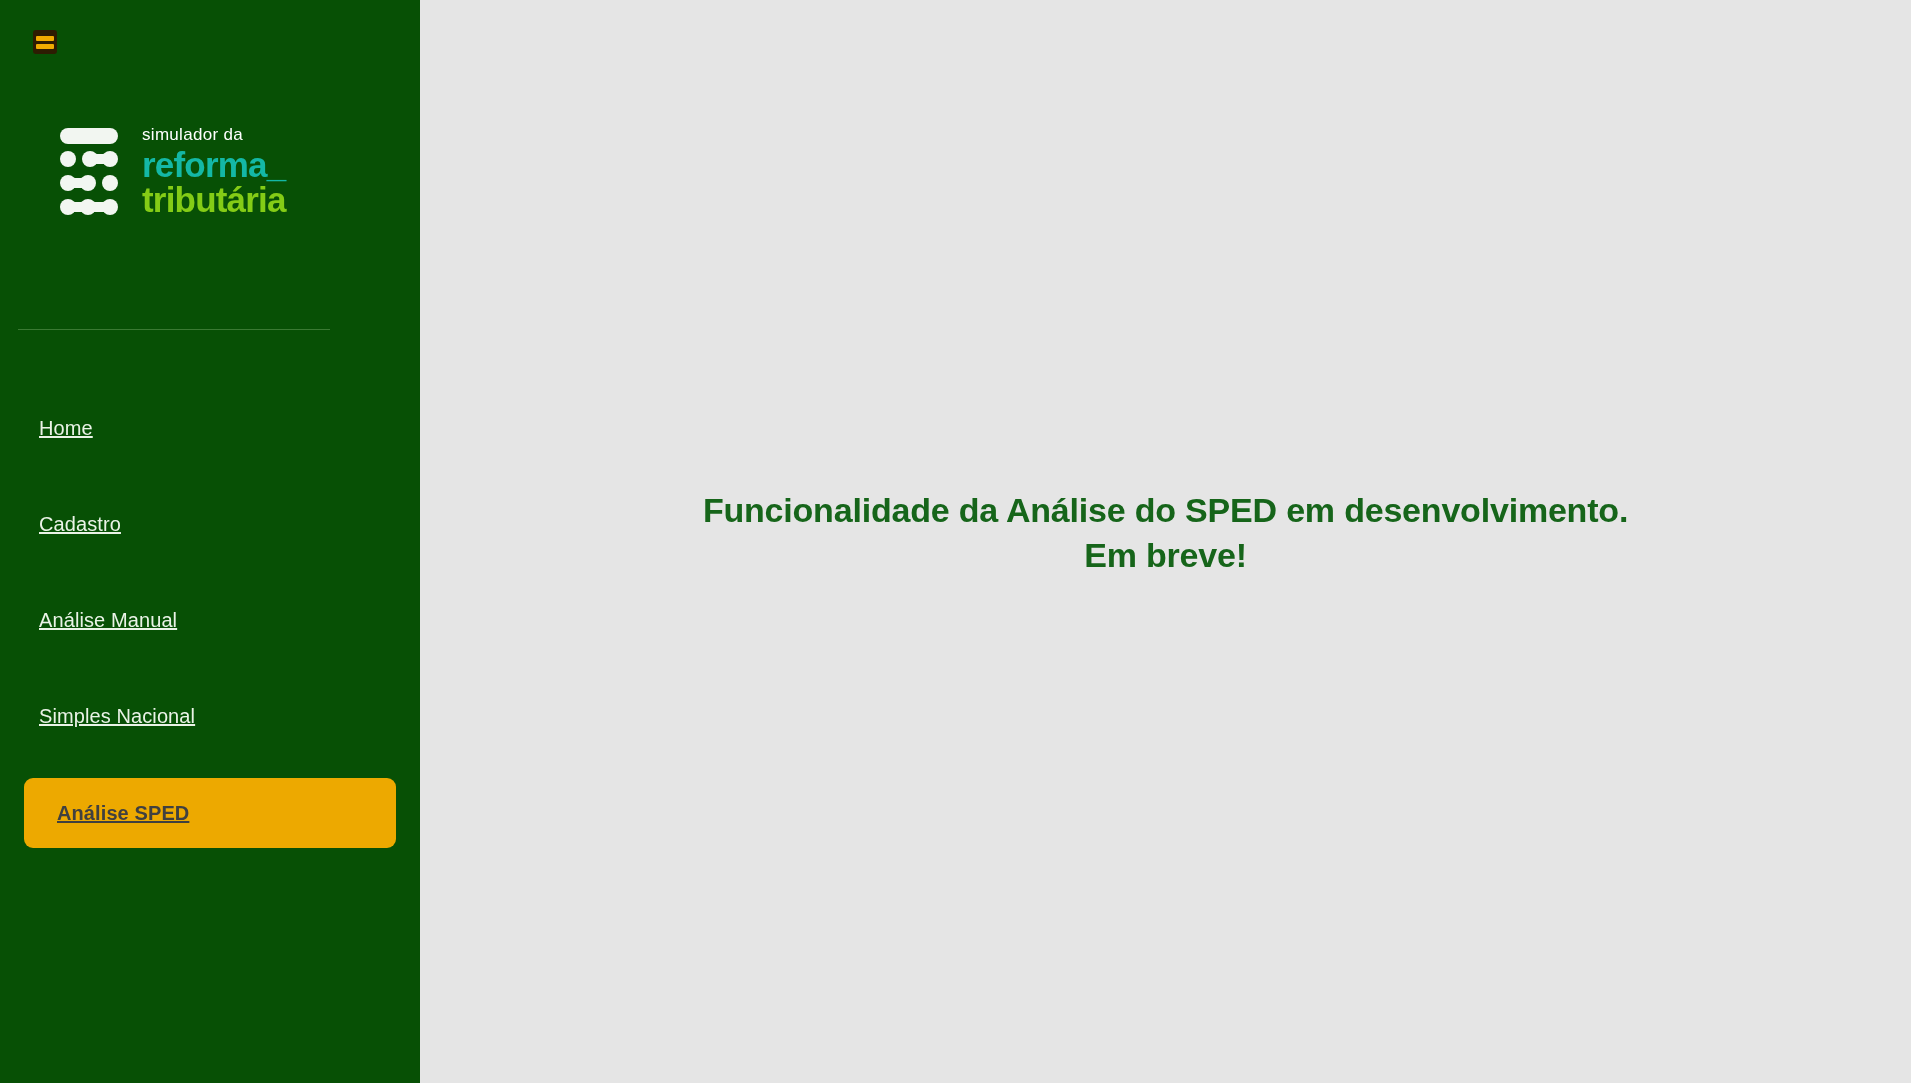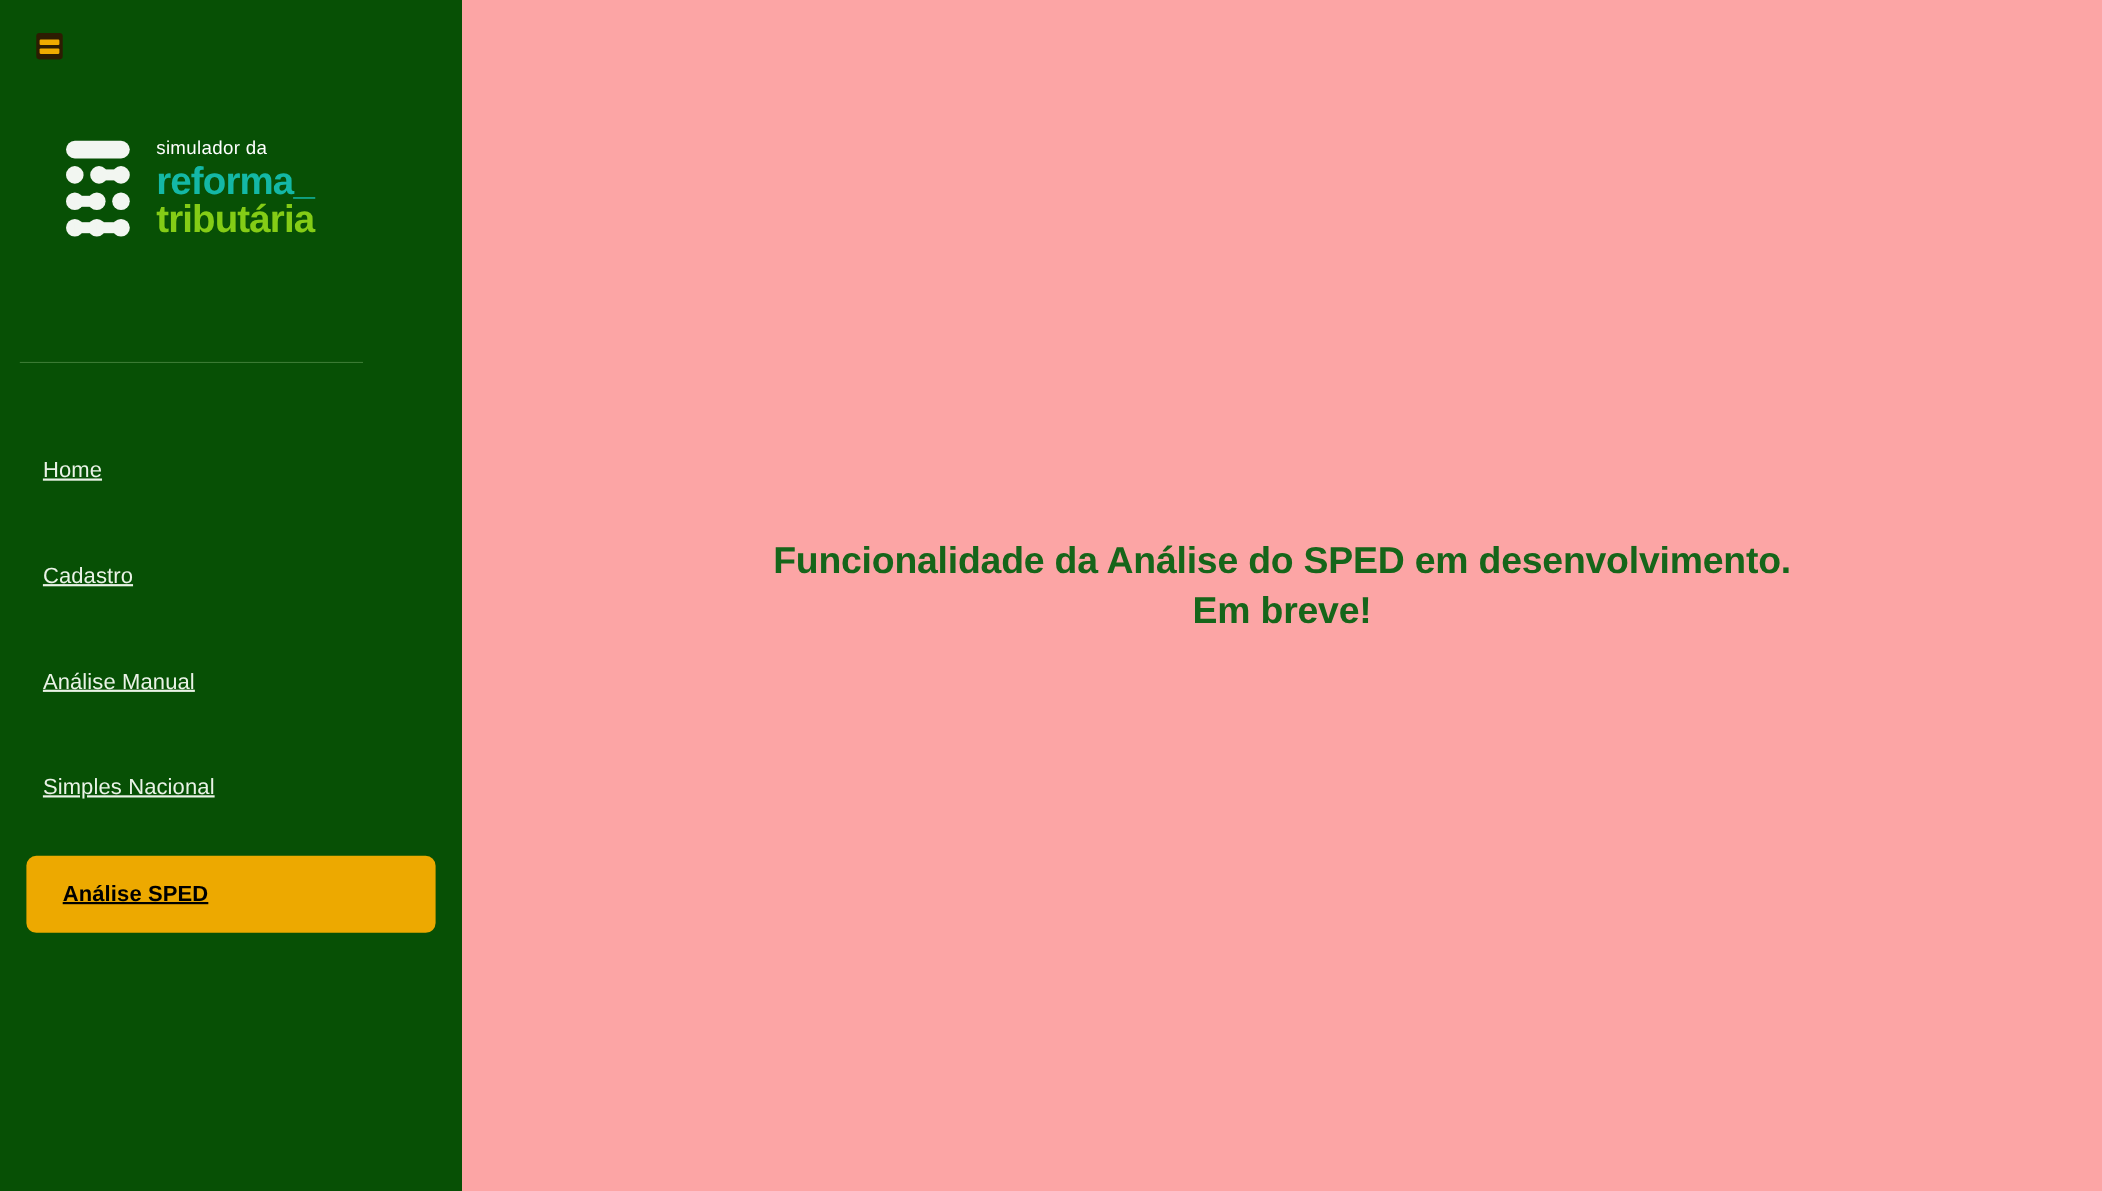--- a/index.html
+++ b/index.html
@@ -131,37 +131,37 @@
     white-space: nowrap;
   }
 
   .nav-item.active {
     margin: 2px 22px 0 24px;
     width: 372px;
     height: 70px;
     line-height: 70px;
     padding-left: 33px;
     background: #eda900;
-    color: #000000;
+    color: #404040;
     font-weight: 700;
     border-radius: 9px;
   }
   .nav-item.active-wrap {
     height: 96px;
     display: flex;
     align-items: center;
     padding-left: 0;
   }
 
   
   #main {
     position: relative;
     flex: 1 1 auto;
     height: 1083px;
-    background: #fca5a5;
+    background: #e5e5e5;
   }
 
   #headline {
     position: absolute;
     left: 0;
     right: 0;
     top: 488px;
     text-align: center;
     color: #16651a;
     font-size: 34px;

